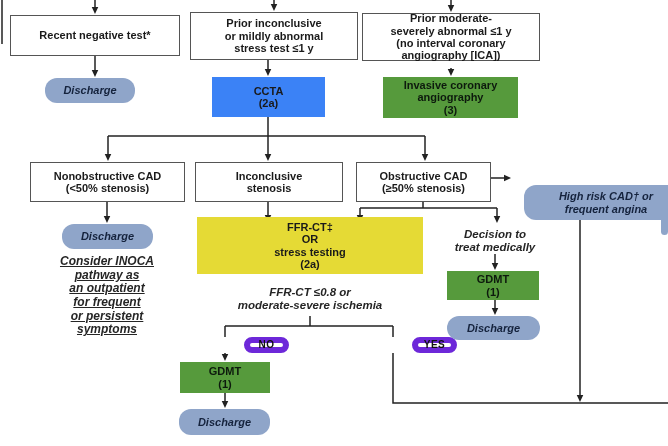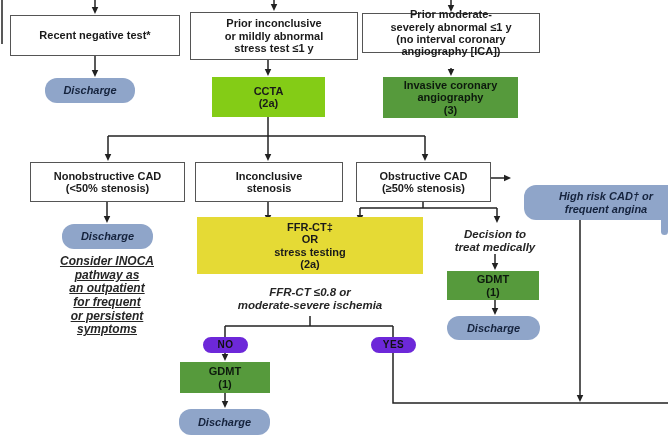--- a/index.html
+++ b/index.html
@@ -20,29 +20,29 @@
     font-size:11px;line-height:1.13;
     box-sizing:border-box;
     color:#1a1a1a;
   }
   .white{background:#ffffff;border:1.5px solid #555555;}
   .blue{font-style:italic;color:#15233d;border-radius:12px;}
   .green{color:#0d1a0d;}
   .yellow{color:#1a1a1a;}
   .annotation{font-style:italic;color:#252525;background:transparent;}
   .pill{
-    background:#ffffff;border:8px solid #6d28d9;border-radius:9px;
-    font-size:10px;letter-spacing:.5px;color:#111;
+    background:#ffffff;border:6px solid #6d28d9;border-radius:9px;
+    font-size:10px;letter-spacing:.5px;color:#111;margin-left:41px;
   }
   
   #b1{left:10px;top:15px;width:170px;height:41px;}
   #d1{left:45px;top:78px;width:90px;height:25px;}
   #b2{left:190px;top:12px;width:168px;height:48px;}
   #ccta{left:212px;top:77px;width:113px;height:40px;}
-  #b3{left:362px;top:13px;width:178px;height:40px;}
+  #b3{left:362px;top:13px;width:178px;height:48px;}
   #ica{left:383px;top:77px;width:135px;height:41px;}
   #b4{left:30px;top:162px;width:155px;height:40px;}
   #b5{left:195px;top:162px;width:148px;height:40px;}
   #b6{left:356px;top:162px;width:135px;height:40px;}
   #highrisk{left:524px;top:161px;width:164px;height:35px;margin-top:24px;}
   #d2{left:62px;top:224px;width:91px;height:25px;}
   #inoca{left:32px;top:255px;width:150px;height:82px;font-size:12px;text-decoration:underline;}
   #ffr{left:197px;top:217px;width:226px;height:57px;}
   #ffrnote{left:190px;top:285px;width:240px;height:28px;font-size:11.5px;}
   #no{left:203px;top:337px;width:45px;height:16px;}
@@ -109,21 +109,21 @@
       <path d="M495,254 L495,268" marker-end="url(#ah)"></path>
       <path d="M495,300 L495,313" marker-end="url(#ah)"></path>
     </g>
   </svg>
 
   <div class="node white" id="b1">Recent negative test*</div>
   <div class="node blue" id="d1" style="background: rgb(143, 165, 201);">Discharge</div>
   <div class="node white" id="b2">Prior inconclusive
 or mildly abnormal
 stress test ≤1 y</div>
-  <div class="node yellow" id="ccta" style="background: #84cc16;">CCTA
+  <div class="node yellow" id="ccta" style="background: #3b82f6;">CCTA
 (2a)</div>
   <div class="node white" id="b3">Prior moderate-
 severely abnormal ≤1 y
 (no interval coronary
 angiography [ICA])</div>
   <div class="node green" id="ica" style="background: rgb(86, 154, 60);">Invasive coronary
 angiography
 (3)</div>
 
   <div class="node white" id="b4">Nonobstructive CAD

